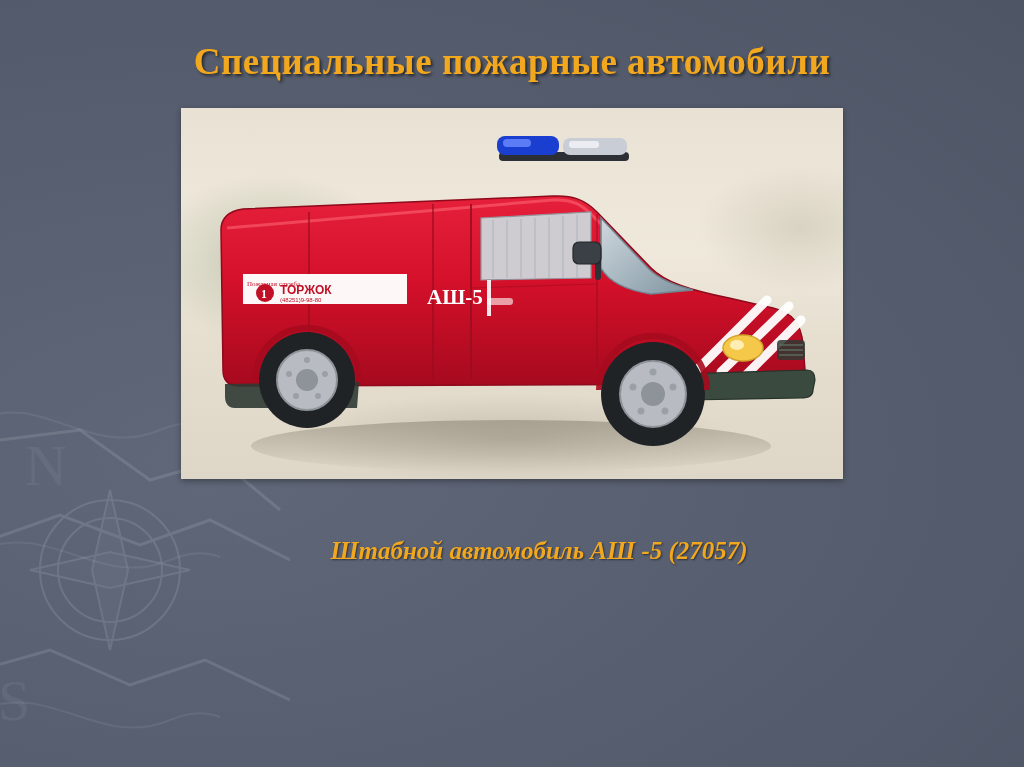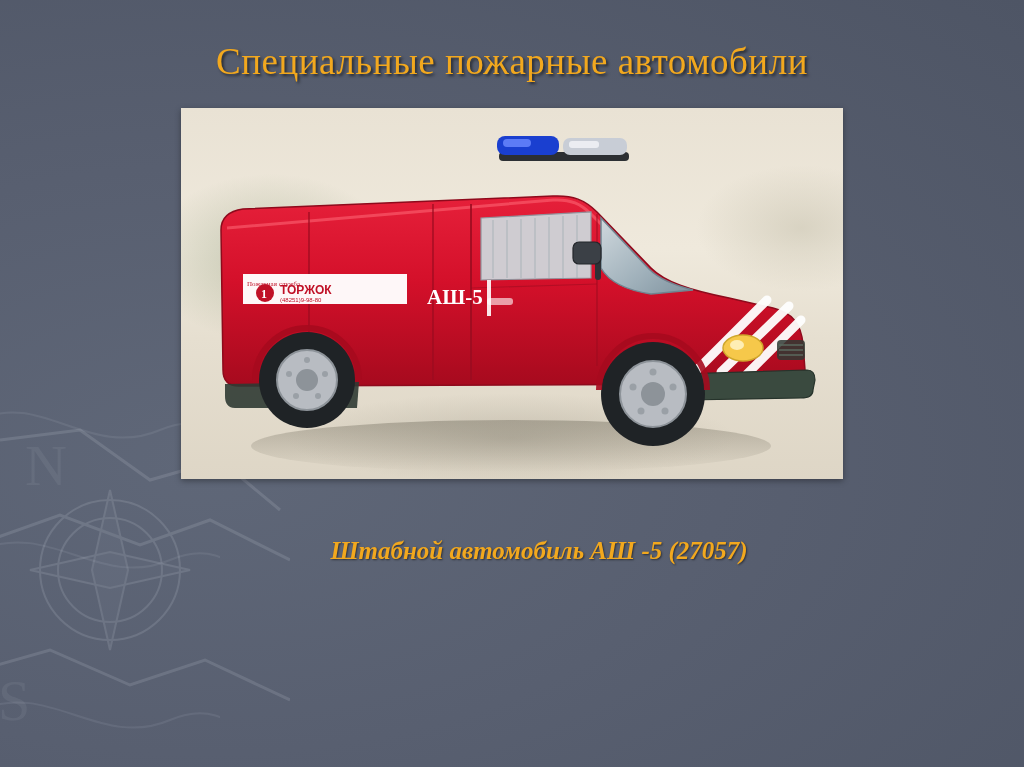--- a/index.html
+++ b/index.html
@@ -40,21 +40,21 @@
     opacity: 0.13;
     pointer-events: none;
   }
   .title {
     position: absolute;
     top: 40px;
     left: 0;
     width: 1024px;
     text-align: center;
     font-size: 37px;
-    font-weight: normal;
+    font-weight: bold;
     color: #f2a81e;
     letter-spacing: 0.5px;
     text-shadow: 2px 2px 3px rgba(0,0,0,0.55);
     font-family: "Liberation Serif", serif;
   }
   .photo-frame {
     position: absolute;
     left: 181px;
     top: 108px;
     width: 662px;

